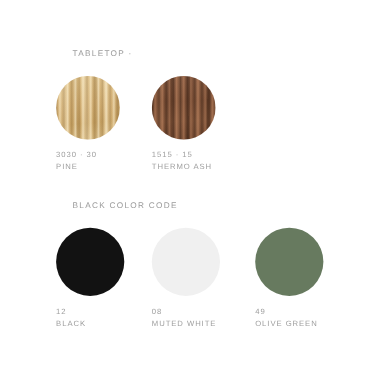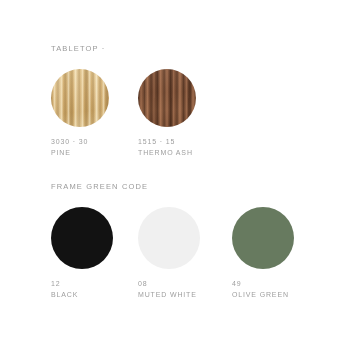--- a/index.html
+++ b/index.html
@@ -18,21 +18,21 @@
   .section {
     position: absolute;
     left: 0;
     width: 350px;
   }
   #tabletop-section { top: 44px; }
   #frame-section { top: 182px; }
 
   .section-title {
     position: absolute;
-    left: 51px;
+    left: 66px;
     top: 0;
     font-size: 7.5px;
     letter-spacing: 1.15px;
     color: #9a9a9a;
     white-space: nowrap;
     font-weight: 400;
   }
 
   .swatch-row {
     position: absolute;
@@ -136,21 +136,21 @@
         <span class="swatch-code">1515 · 15</span>
         <span class="swatch-name">THERMO ASH</span>
       </div>
     </div>
 
   </div>
 </div>
 
 <div class="section" id="frame-section">
 
-  <div class="section-title">FRAME GREEN CODE</div>
+  <div class="section-title">BLACK COLOR CODE</div>
 
   <div class="swatch-row">
 
     <div class="swatch-item" style="left:51px;">
       <div class="swatch" id="sw-black" style="background: rgb(18, 18, 18);"></div>
       <div class="swatch-label">
         <span class="swatch-code">12</span>
         <span class="swatch-name">BLACK</span>
       </div>
     </div>

